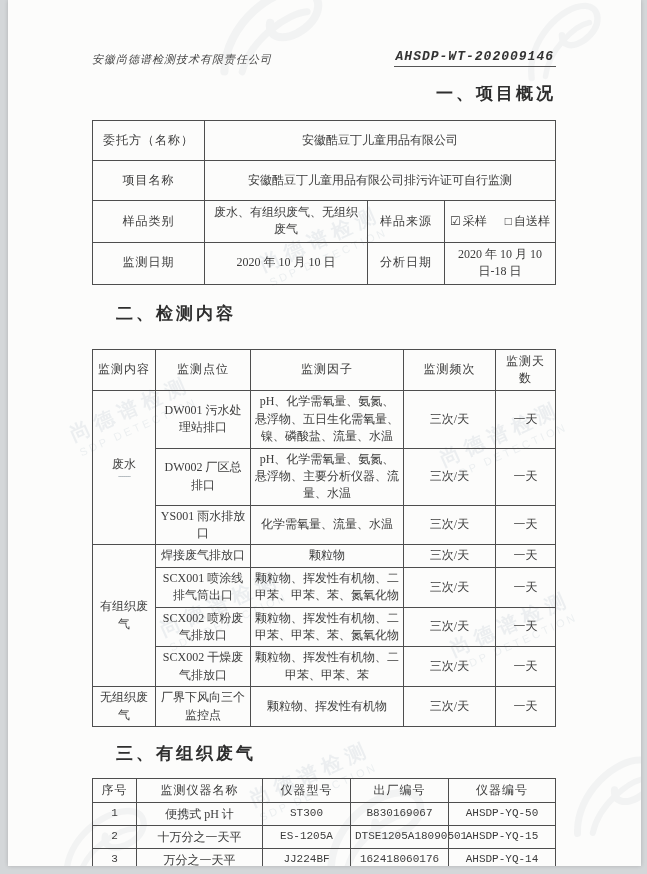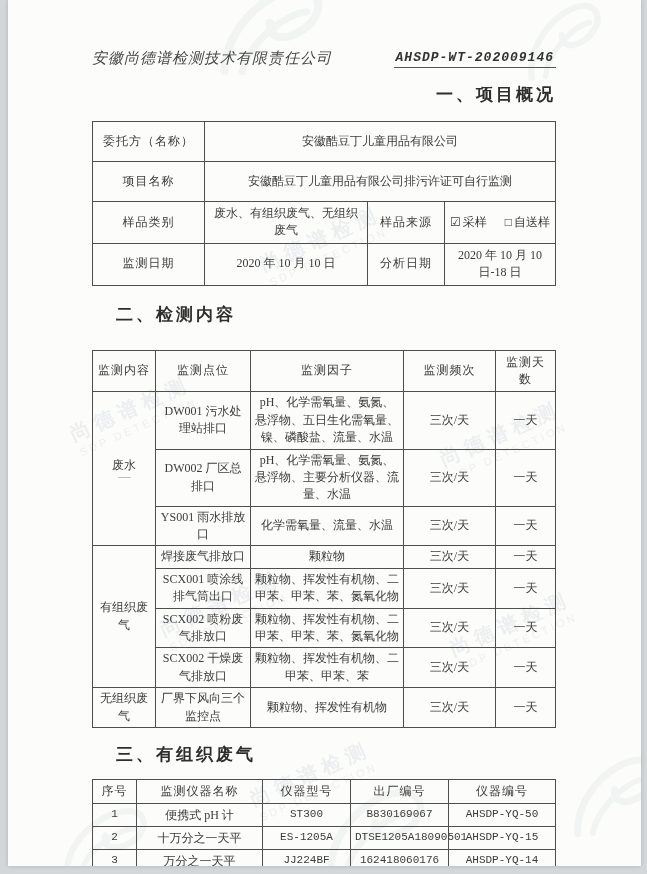--- a/index.html
+++ b/index.html
@@ -23,21 +23,21 @@
   .wm-text {
     position:absolute; transform:rotate(-24deg);
     color:#9fb0bd; opacity:.17; white-space:nowrap; text-align:center;
     font-family:"Liberation Sans","DejaVu Sans",sans-serif;
   }
   .wm-text .cn { font-size:20px; letter-spacing:6px; font-weight:bold; }
   .wm-text .en { font-size:11px; letter-spacing:3px; }
   .content { position:relative; z-index:1; padding:49px 85px 0 84px; }
 
   .doc-header { display:flex; justify-content:space-between; align-items:flex-end; margin-bottom:15px; }
-  .company-name { font-size:15px; font-style:italic; letter-spacing:1px; color:#474747; }
+  .company-name { font-size:11px; font-style:italic; letter-spacing:1px; color:#474747; }
   .doc-number {
     font-family:"Liberation Mono","DejaVu Sans Mono",monospace;
     font-size:13px; font-weight:bold; letter-spacing:1px; color:#333;
     border-bottom:1.5px solid #555; padding:0 2px 2px;font-style:italic;
   }
   .section-title { font-size:17px; font-weight:bold; color:#2e2e2e; letter-spacing:3px; }
   .st1 { margin:2px 0 15px 24px;text-align:right; }
   .st2 { margin:17px 0 24px 24px; }
   .st3 { margin:15px 0 13px 24px; }
 

